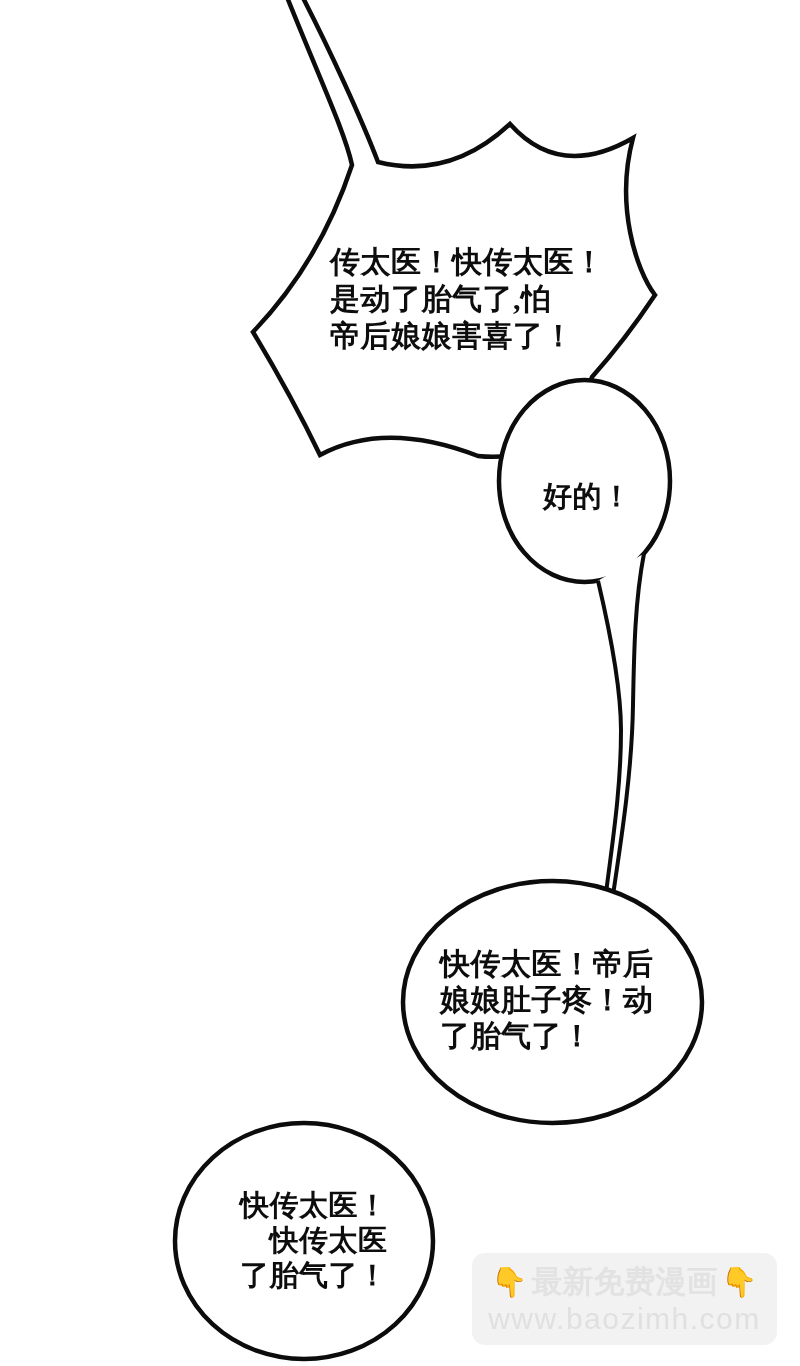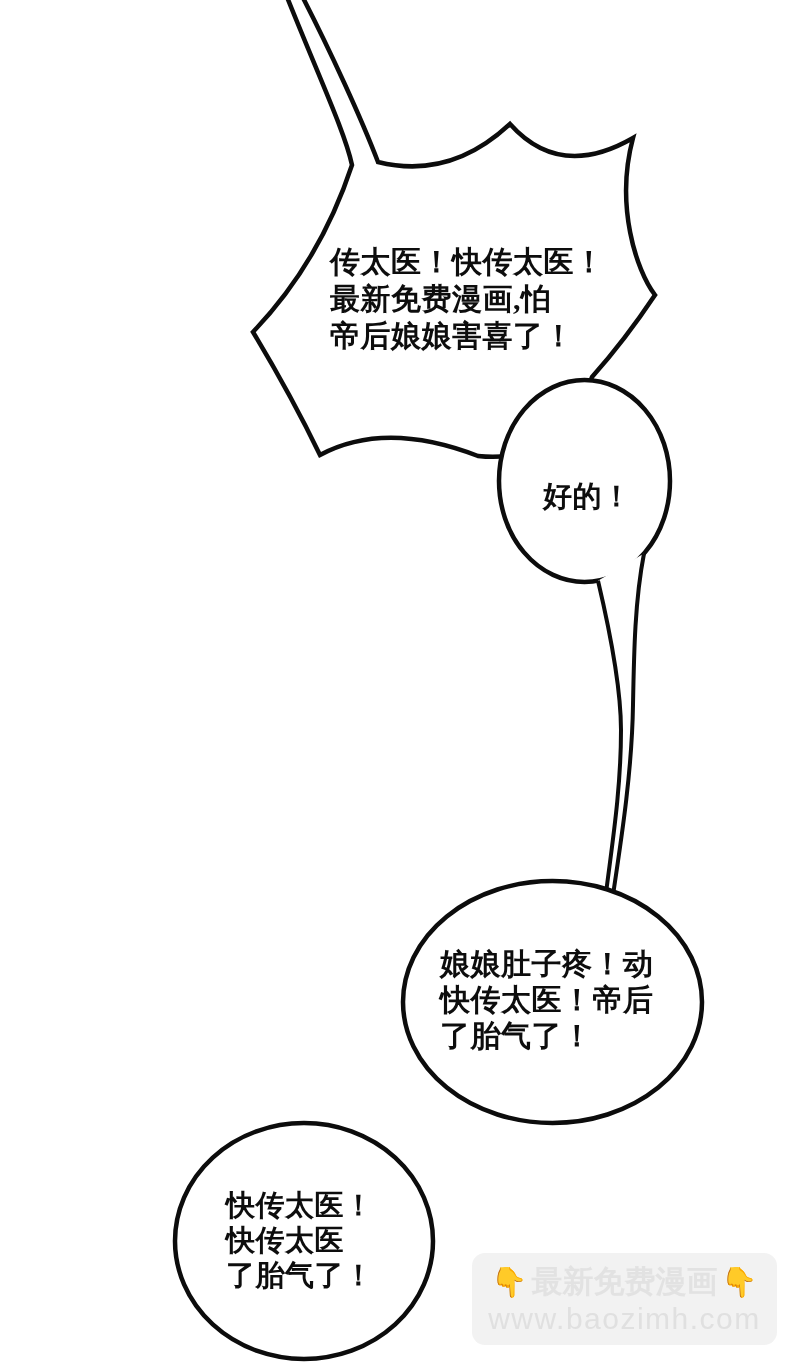--- a/index.html
+++ b/index.html
@@ -21,21 +21,21 @@
     color: #0d0d0d;
     font-weight: bold;
     white-space: nowrap;
     letter-spacing: 0.5px;
     z-index: 5;
   }
   .speech .line { display: block; }
   .speech-burst   { left: 330px; top: 243px; font-size: 30px; line-height: 37px; }
   .speech-reply   { left: 543px; top: 463px; font-size: 29px; line-height: 34px; margin-top: 16px; }
   .speech-middle  { left: 440px; top: 946px; font-size: 30px; line-height: 36px; }
-  .speech-bottom  { left: 226px; top: 1188px; font-size: 29px; line-height: 35px; }
+  .speech-bottom  { left: 240px; top: 1188px; font-size: 29px; line-height: 35px; text-align: right; }
   .watermark {
     position: absolute;
     left: 472px; top: 1253px;
     width: 305px; height: 92px;
     background: #f2f2f2;
     border-radius: 13px;
     display: flex;
     flex-direction: column;
     align-items: center;
     justify-content: center;
@@ -95,31 +95,31 @@
     <path d="M 598,580.7 C 612,640 621,690 621,730 C 621,790 612,845 606,893" stroke="#0c0c0c" stroke-width="4"></path>
     <path d="M 644,553.5 C 635,600 634,650 633,705 C 632,770 622,835 613,895" stroke="#0c0c0c" stroke-width="4"></path>
 
     <ellipse cx="552.5" cy="1002" rx="149.5" ry="121" fill="#ffffff" stroke="#0c0c0c" stroke-width="4.5"></ellipse>
 
     <ellipse cx="304" cy="1241" rx="129" ry="118" fill="#ffffff" stroke="#0c0c0c" stroke-width="4.5"></ellipse>
   </svg>
 
   <div class="speech speech-burst">
     <span class="line">传太医！快传太医！</span>
-    <span class="line">最新免费漫画,怕</span>
+    <span class="line">是动了胎气了,怕</span>
     <span class="line">帝后娘娘害喜了！</span>
   </div>
 
   <div class="speech speech-reply">
     <span class="line">好的！</span>
   </div>
 
   <div class="speech speech-middle">
+    <span class="line">快传太医！帝后</span>
     <span class="line">娘娘肚子疼！动</span>
-    <span class="line">快传太医！帝后</span>
     <span class="line">了胎气了！</span>
   </div>
 
   <div class="speech speech-bottom">
     <span class="line">快传太医！</span>
     <span class="line">快传太医</span>
     <span class="line">了胎气了！</span>
   </div>
 
   <div class="watermark">

